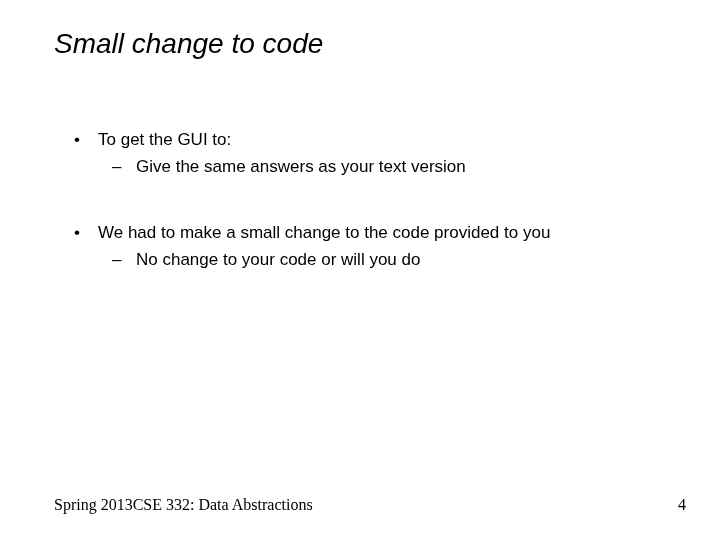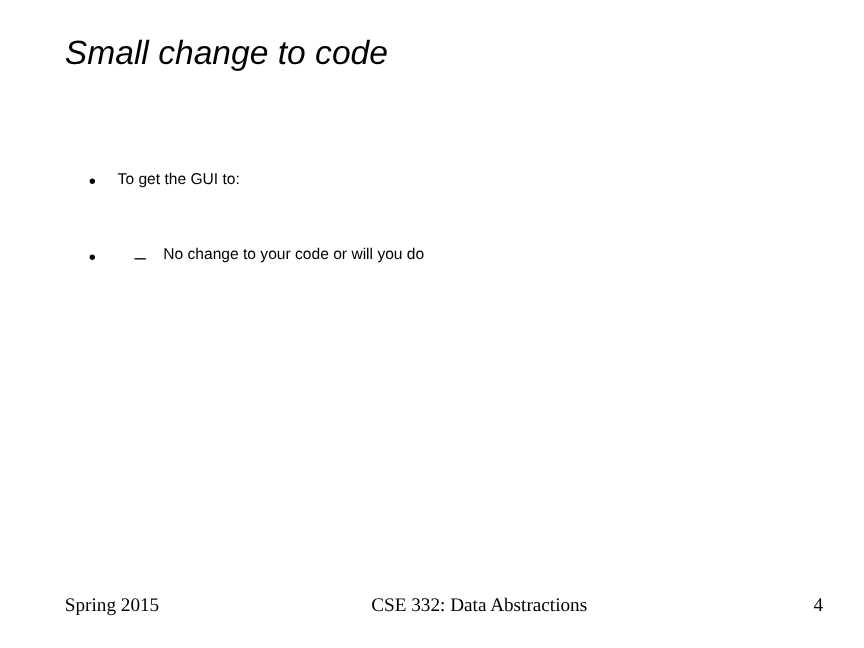--- a/index.html
+++ b/index.html
@@ -21,24 +21,24 @@
     position: absolute;
     top: 28px;
     left: 54px;
     font-size: 28px;
     font-style: italic;
     font-weight: 400;
     letter-spacing: 0px;
   }
   .body {
     position: absolute;
-    top: 140px;
+    top: 128px;
     left: 70px;
     right: 40px;
-    font-size: 13px;
+    font-size: 17px;
     line-height: 1.45;
   }
   ul.lvl1 {
     list-style: none;
     margin: 0;
     padding: 0;
   }
   ul.lvl1 > li {
     position: relative;
     padding-left: 28px;
@@ -96,56 +96,60 @@
     font-family: "Times New Roman", Times, serif;
     font-size: 16px;
     display: flex;
     align-items: baseline;
   }
   .footer-left {
     flex: 0 0 auto;
   }
   .footer-center {
     flex: 1 1 auto;
-    text-align: center;
+    text-align: left;
   }
   .footer-right {
     flex: 0 0 auto;
     text-align: right;
     min-width: 20px;
   }
 </style>
 </head>
 <body>
 
 <div class="slide">
 
   <div class="title">Small change to code</div>
 
   <div class="body">
     <ul class="lvl1">
       <li>
         <span>To get the GUI to:</span>
         <ul class="lvl2">
+          <li>
+            <span>Give the same answers as your text version</span>
+          </li>
         </ul>
       </li>
     </ul>
 
     <div class="gap"></div>
 
     <ul class="lvl1">
       <li>
+        <span>We had to make a small change to the code provided to you</span>
         <ul class="lvl2">
           <li>
             <span>No change to your code or will you do</span>
           </li>
         </ul>
       </li>
     </ul>
   </div>
 
   <div class="footer">
-    <div class="footer-left">Spring 2015</div>
+    <div class="footer-left">Spring 2013</div>
     <div class="footer-center">CSE 332: Data Abstractions</div>
     <div class="footer-right">4</div>
   </div>
 
 </div>
 
 </body></html>

